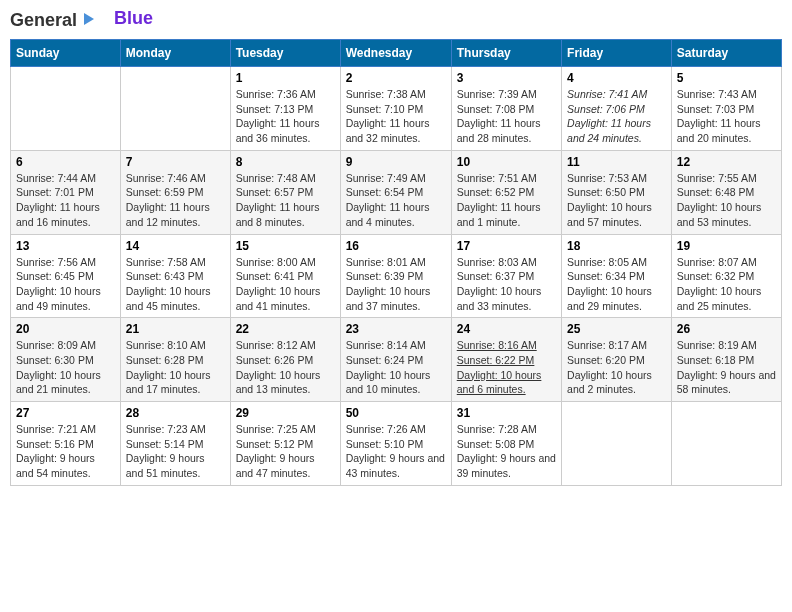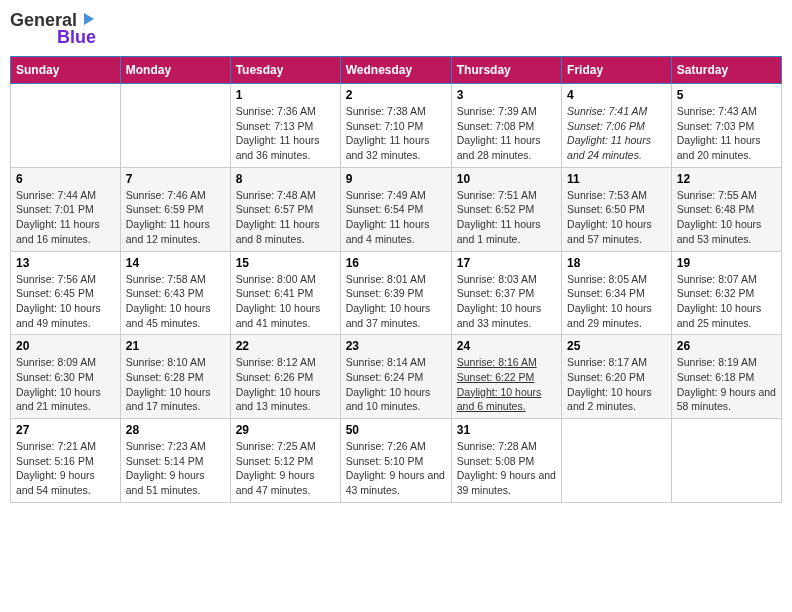--- a/index.html
+++ b/index.html
@@ -11,22 +11,23 @@
       padding: 10px;
     }
     .header {
       display: flex;
       justify-content: space-between;
       align-items: flex-start;
       margin-bottom: 8px;
     }
     .logo {
       display: flex;
-      flex-direction: column;
-      align-items: flex-end;
+      flex-direction: row;
+      align-items: center;
+      gap: 18px;
     }
     .logo-text-row {
       display: flex;
       align-items: center;
     }
     .title-section {
       text-align: right;
     }
     .month-title {
       font-size: 36px;
@@ -36,21 +37,21 @@
     .location {
       font-size: 15px;
       color: #333;
     }
     .calendar {
       width: 100%;
       border-collapse: collapse;
       font-size: 11px;
     }
     .calendar th {
-      background-color: #be185d;
+      background-color: #0369a1;
       color: #fff;
       text-align: left;
       padding: 6px 5px;
       font-size: 12px;
       border: 1px solid #3a7bc8;
     }
     .calendar td {
       vertical-align: top;
       border: 1px solid #ccc;
       padding: 4px 5px;

